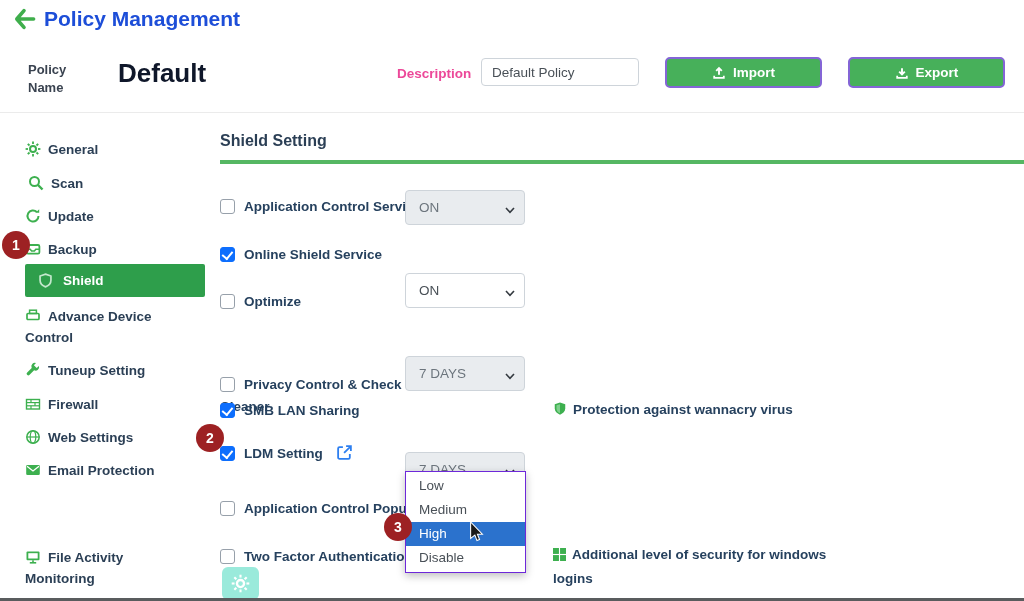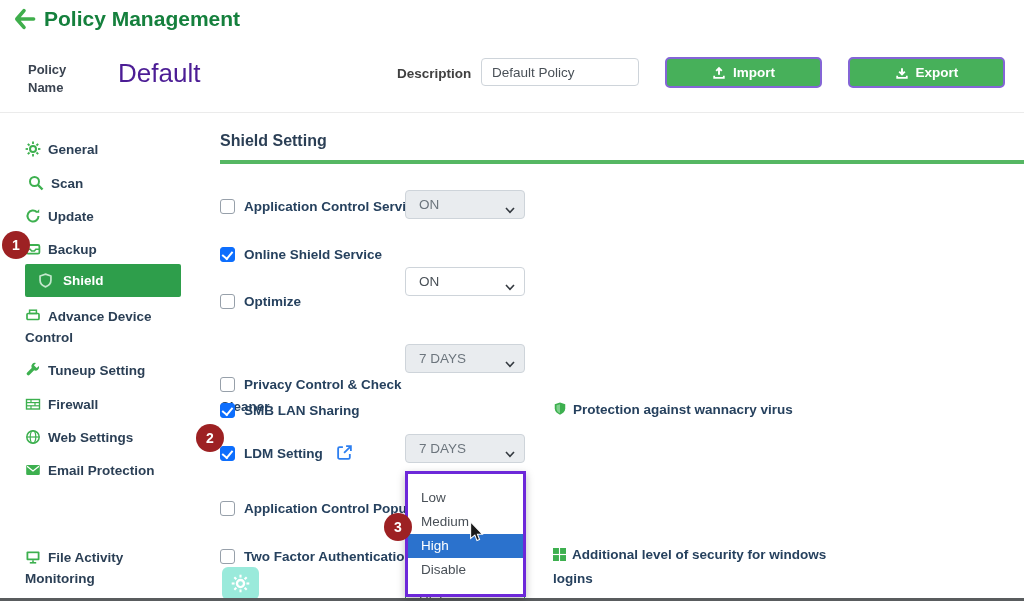--- a/index.html
+++ b/index.html
@@ -1,57 +1,57 @@
 <!DOCTYPE html>
 <html><head>
 <meta charset="utf-8">
 <style>
   html,body{margin:0;padding:0;background:#fff;}
   #page{position:relative;width:1024px;height:601px;background:#fff;overflow:hidden;
         font-family:"Liberation Sans",sans-serif;color:#2b3f55;}
   .abs{position:absolute;}
   
-  .page-title{font-size:21px;font-weight:700;color:#15803d;}
+  .page-title{font-size:21px;font-weight:700;color:#1d4ed8;}
   .pol-label{font-size:13px;font-weight:700;color:#3a4350;line-height:18px;}
-  .pol-name{font-size:26px;font-weight:400;color:#4c1d95;}
-  .desc-label{font-size:13.5px;font-weight:700;color:#404040;}
+  .pol-name{font-size:26px;font-weight:700;color:#0f172a;}
+  .desc-label{font-size:13.5px;font-weight:700;color:#ec4899;}
   .desc-input{width:146px;height:26px;border:1px solid #ced4da;border-radius:4px;
               padding:0 0 0 10px;font-family:"Liberation Sans",sans-serif;
               font-size:13.5px;color:#495057;outline:none;}
   .btn{width:157px;height:31px;background:#47b05a;border:2px solid #8465d6;border-radius:5px;
        color:#fff;font-size:13.5px;font-weight:700;display:flex;align-items:center;
        justify-content:center;gap:7px;cursor:pointer;box-sizing:border-box;}
   .sep{height:1px;background:#ebebeb;}
   
   .sb-item{width:150px;font-size:13.5px;font-weight:700;color:#2b3f55;line-height:21px;cursor:pointer;}
   .sb-item .ic{display:inline-block;width:16px;height:16px;vertical-align:-3px;margin-right:7px;color:#3db04f;}
-  .sb-selected{width:156px;height:33px;background:#2e9e4b;border-radius:2px;display:flex;
+  .sb-selected{width:180px;height:33px;background:#2e9e4b;border-radius:2px;display:flex;
                align-items:center;padding-left:13px;box-sizing:border-box;color:#fff;
                font-size:13.5px;font-weight:700;cursor:pointer;}
   .sb-selected .ic{display:inline-block;width:16px;height:16px;margin-right:9px;color:#c4e8cd;}
   
   .heading{font-size:16px;font-weight:700;color:#2b3f55;}
   .hr-green{height:3.5px;background:#55b763;}
   .row{width:220px;font-size:13.5px;font-weight:700;color:#26415e;line-height:22px;}
   .cb{display:inline-block;width:15px;height:15px;border:1.6px solid #97a0aa;border-radius:3px;
       vertical-align:-3px;margin-right:9px;background:#fff;box-sizing:border-box;cursor:pointer;position:relative;}
   .cb.checked{background:#0d6efd;border-color:#0d6efd;}
   .cb.checked::after{content:"";position:absolute;left:3.4px;top:0.8px;width:4.5px;height:8px;
       border:solid #fff;border-width:0 2px 2px 0;transform:rotate(40deg);}
-  .sel{width:120px;height:29px;border:1px solid #ced4da;border-radius:4px;background:#fff;
+  .sel{width:120px;height:35px;border:1px solid #ced4da;border-radius:4px;background:#fff;
        display:flex;align-items:center;padding-left:13px;box-sizing:border-box;
        font-size:13.5px;color:#495057;cursor:pointer;position:relative;text-align:center;}
   .sel.grey{background:#e9ecef;color:#6c757d;}
   .sel.focus{border:1.6px solid #28a745;}
   .sel .chev{position:absolute;right:9px;top:11px;color:#343a40;}
   .note{font-size:13.5px;font-weight:700;color:#26415e;line-height:22px;}
   .note .nic{display:inline-block;vertical-align:-2px;margin-right:6px;}
   
-  .dd{width:121px;background:#fff;border:3px solid #6d28d9;box-shadow:0 3px 8px rgba(0,0,0,.25);
-      box-sizing:border-box;padding:12px 0;z-index:5;}
+  .dd{width:121px;background:#fff;border:1px solid #6d28d9;box-shadow:0 3px 8px rgba(0,0,0,.25);
+      box-sizing:border-box;padding:2px 0;z-index:5;}
   .dd-opt{height:24px;line-height:24px;padding-left:13px;font-size:13.5px;color:#495057;cursor:pointer;}
   .dd-opt.hl{background:#2b72cd;color:#fff;}
   .badge{width:28px;height:28px;border-radius:50%;background:#9d2123;color:#fff;font-size:14px;
          font-weight:700;display:flex;align-items:center;justify-content:center;z-index:6;}
   .gear-btn{width:37px;height:33px;background:#9aeadb;border:none;border-radius:6px;display:flex;
             align-items:center;justify-content:center;cursor:pointer;}
   .bottom-line{height:2.5px;background:#595c5e;}
 </style>
 </head>
 <body>

